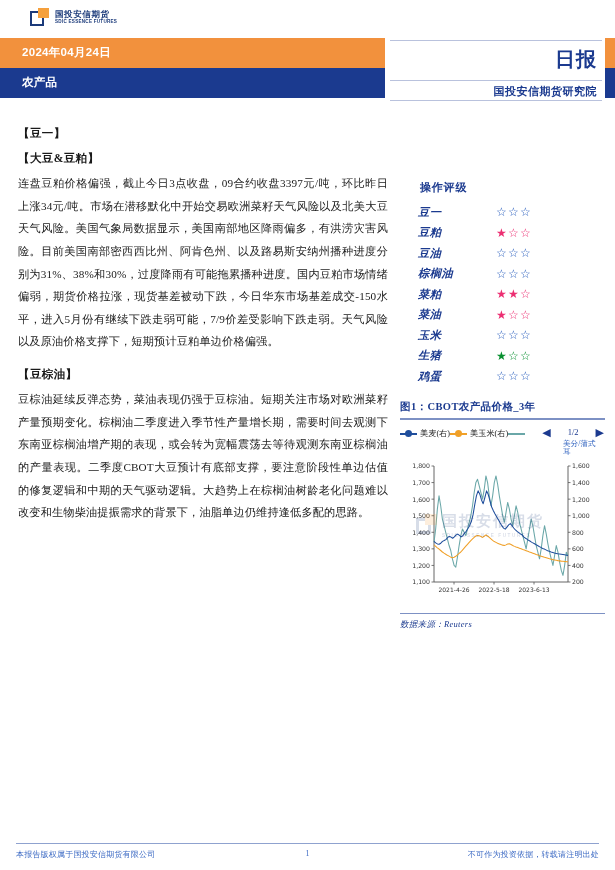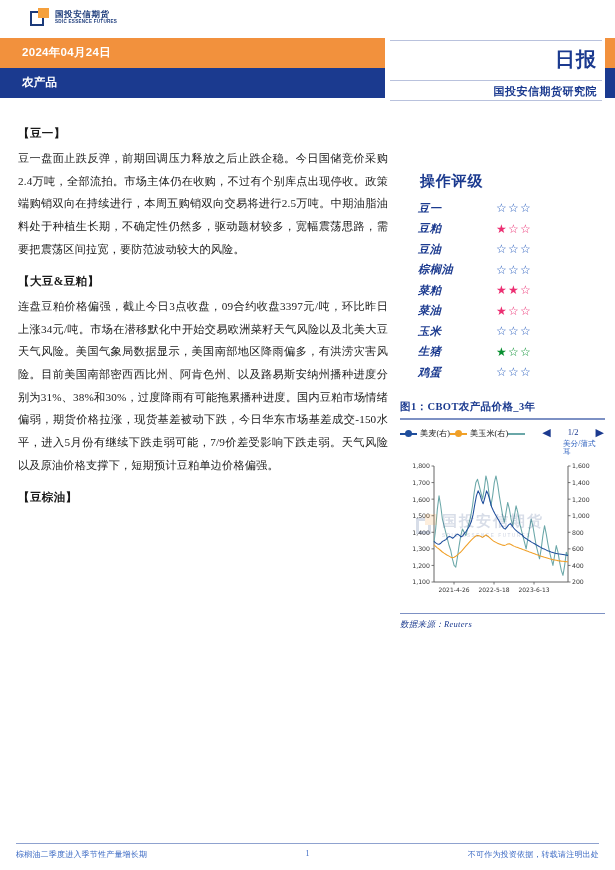--- a/index.html
+++ b/index.html
@@ -170,24 +170,24 @@
   }
   .sec-block { margin-bottom: 10px; }
 
   
   .ratings {
     position: absolute;
     left: 418px; top: 172px;
     width: 180px;
   }
   .ratings-title {
-    font-size: 15px;
-    font-weight: bold;
-    color: #1b3a8f;
-    margin: 0 0 7px 2px;
+    font-size: 11px;
+    font-weight: bold;
+    color: #1b3a8f;
+    margin: 8px 0 7px 2px;
     letter-spacing: 0.8px;
   }
   .rating-row {
     display: flex;
     align-items: center;
     height: 20.5px;
     font-style: italic;
   }
   .rating-name {
     width: 78px;
@@ -360,30 +360,30 @@
 <div class="hdr-right-mid-rule"></div>
 <div class="hdr-right-bot-rule"></div>
 
 <div class="report-type">日报</div>
 <div class="institute">国投安信期货研究院</div>
 
 <div class="article">
 
   <div class="sec-block">
     <p class="sec-title">【豆一】</p>
-    <p class="sec-body">豆一盘面止跌反弹，前期回调压力释放之后止跌企稳。今日国储竞价采购2.4万吨，全部流拍。市场主体仍在收购，不过有个别库点出现停收。政策端购销双向在持续进行，本周五购销双向交易将进行2.5万吨。中期油脂油料处于种植生长期，不确定性仍然多，驱动题材较多，宽幅震荡思路，需要把震荡区间拉宽，要防范波动较大的风险。</p>
   </div>
 
   <div class="sec-block">
     <p class="sec-title">【大豆&amp;豆粕】</p>
     <p class="sec-body">连盘豆粕价格偏强，截止今日3点收盘，09合约收盘3397元/吨，环比昨日上涨34元/吨。市场在潜移默化中开始交易欧洲菜籽天气风险以及北美大豆天气风险。美国气象局数据显示，美国南部地区降雨偏多，有洪涝灾害风险。目前美国南部密西西比州、阿肯色州、以及路易斯安纳州播种进度分别为31%、38%和30%，过度降雨有可能拖累播种进度。国内豆粕市场情绪偏弱，期货价格拉涨，现货基差被动下跌，今日华东市场基差成交-150水平，进入5月份有继续下跌走弱可能，7/9价差受影响下跌走弱。天气风险以及原油价格支撑下，短期预计豆粕单边价格偏强。</p>
   </div>
 
   <div class="sec-block">
     <p class="sec-title">【豆棕油】</p>
+    <p class="sec-body">豆棕油延续反弹态势，菜油表现仍强于豆棕油。短期关注市场对欧洲菜籽产量预期变化。棕榈油二季度进入季节性产量增长期，需要时间去观测下东南亚棕榈油增产期的表现，或会转为宽幅震荡去等待观测东南亚棕榈油的产量表现。二季度CBOT大豆预计有底部支撑，要注意阶段性单边估值的修复逻辑和中期的天气驱动逻辑。大趋势上在棕榈油树龄老化问题难以改变和生物柴油提振需求的背景下，油脂单边仍维持逢低多配的思路。</p>
   </div>
 
 </div>
 
 <div class="ratings">
   <div class="ratings-title">操作评级</div>
   <div id="ratings-list">
       <div class="rating-row">
         <span class="rating-name">豆一</span>
         <span class="rating-stars"><span class="st" style="color: rgb(43, 95, 190);">☆</span><span class="st" style="color: rgb(43, 95, 190);">☆</span><span class="st" style="color: rgb(43, 95, 190);">☆</span></span>
@@ -510,15 +510,15 @@
         <path d="M34.00 84.88 L35.67 86.37 L37.35 87.86 L39.02 89.02 L40.70 90.51 L42.38 92.01 L44.05 93.17 L45.73 94.24 L47.40 95.32 L49.08 96.15 L50.75 97.14 L52.42 97.81 L54.10 97.31 L55.78 96.31 L57.45 94.82 L59.13 93.41 L60.80 92.01 L62.47 90.10 L64.15 88.19 L65.83 86.21 L67.50 84.30 L69.18 82.39 L70.85 80.57 L72.53 78.91 L74.20 77.26 L75.88 76.01 L77.55 75.43 L79.22 75.77 L80.90 76.59 L82.57 77.42 L84.25 76.26 L85.93 74.94 L87.60 76.01 L89.28 77.42 L90.95 78.91 L92.63 80.41 L94.30 81.57 L95.97 82.39 L97.65 83.22 L99.33 83.89 L101.00 84.55 L102.67 85.13 L104.35 85.54 L106.02 84.88 L107.70 84.05 L109.38 83.72 L111.05 84.55 L112.73 85.54 L114.40 86.37 L116.08 87.03 L117.75 87.61 L119.42 88.19 L121.10 88.86 L122.77 89.52 L124.45 90.10 L126.13 90.68 L127.80 91.34 L129.48 92.01 L131.15 92.59 L132.82 93.17 L134.50 93.83 L136.18 94.49 L137.85 95.07 L139.52 95.65 L141.20 96.15 L142.88 96.73 L144.55 97.31 L146.23 97.81 L147.90 98.30 L149.57 98.80 L151.25 99.21 L152.93 99.63 L154.60 99.96 L156.27 100.29 L157.95 100.62 L159.63 100.87 L161.30 101.12 L162.97 101.29 L164.65 101.45 L166.33 101.62 L168.00 101.70" fill="none" stroke="#f0a028" stroke-width="1.05" stroke-linejoin="round"></path>
         <path d="M34.00 81.40 L35.70 82.89 L37.39 83.89 L39.09 84.30 L40.78 83.22 L42.48 81.40 L44.18 80.57 L45.87 79.58 L47.57 77.67 L49.27 76.43 L50.96 77.09 L52.66 78.25 L54.35 76.84 L56.05 74.94 L57.75 74.11 L59.44 75.43 L61.14 76.84 L62.84 75.77 L64.53 73.11 L66.23 71.29 L67.92 68.56 L69.62 65.66 L71.32 61.51 L73.01 54.89 L74.71 44.94 L76.41 35.83 L78.10 30.86 L79.80 34.17 L81.49 39.97 L83.19 43.70 L84.89 37.49 L86.58 30.86 L88.28 34.59 L89.97 40.80 L91.67 47.01 L93.37 50.74 L95.06 54.06 L96.76 56.96 L98.46 59.86 L100.15 63.01 L101.85 65.66 L103.54 68.14 L105.24 69.14 L106.94 67.15 L108.63 64.83 L110.33 63.59 L112.03 65.66 L113.72 67.98 L115.42 69.97 L117.11 71.46 L118.81 72.70 L120.51 73.94 L122.20 74.94 L123.90 77.09 L125.59 78.25 L127.29 79.33 L128.99 80.57 L130.68 81.57 L132.38 82.64 L134.08 83.47 L135.77 84.55 L137.47 85.54 L139.16 86.54 L140.86 87.37 L142.56 88.44 L144.25 89.02 L145.95 89.85 L147.65 90.68 L149.34 91.34 L151.04 92.01 L152.73 92.50 L154.43 93.00 L156.13 93.41 L157.82 93.83 L159.52 93.99 L161.22 94.24 L162.91 94.49 L164.61 94.82 L166.30 95.15 L168.00 95.49" fill="none" stroke="#1f4e9c" stroke-width="1.05" stroke-linejoin="round"></path>
       </svg>
   </div>
 
   <div class="chart-src-rule"></div>
   <div class="chart-source">数据来源：Reuters</div>
 </div>
 
 <div class="footer-rule"></div>
-<div class="footer-left">棕榈油二季度进入季节性产量增长期</div>
+<div class="footer-left">本报告版权属于国投安信期货有限公司</div>
 <div class="footer-center">1</div>
 <div class="footer-right">不可作为投资依据，转载请注明出处</div>
 
 </body></html>

